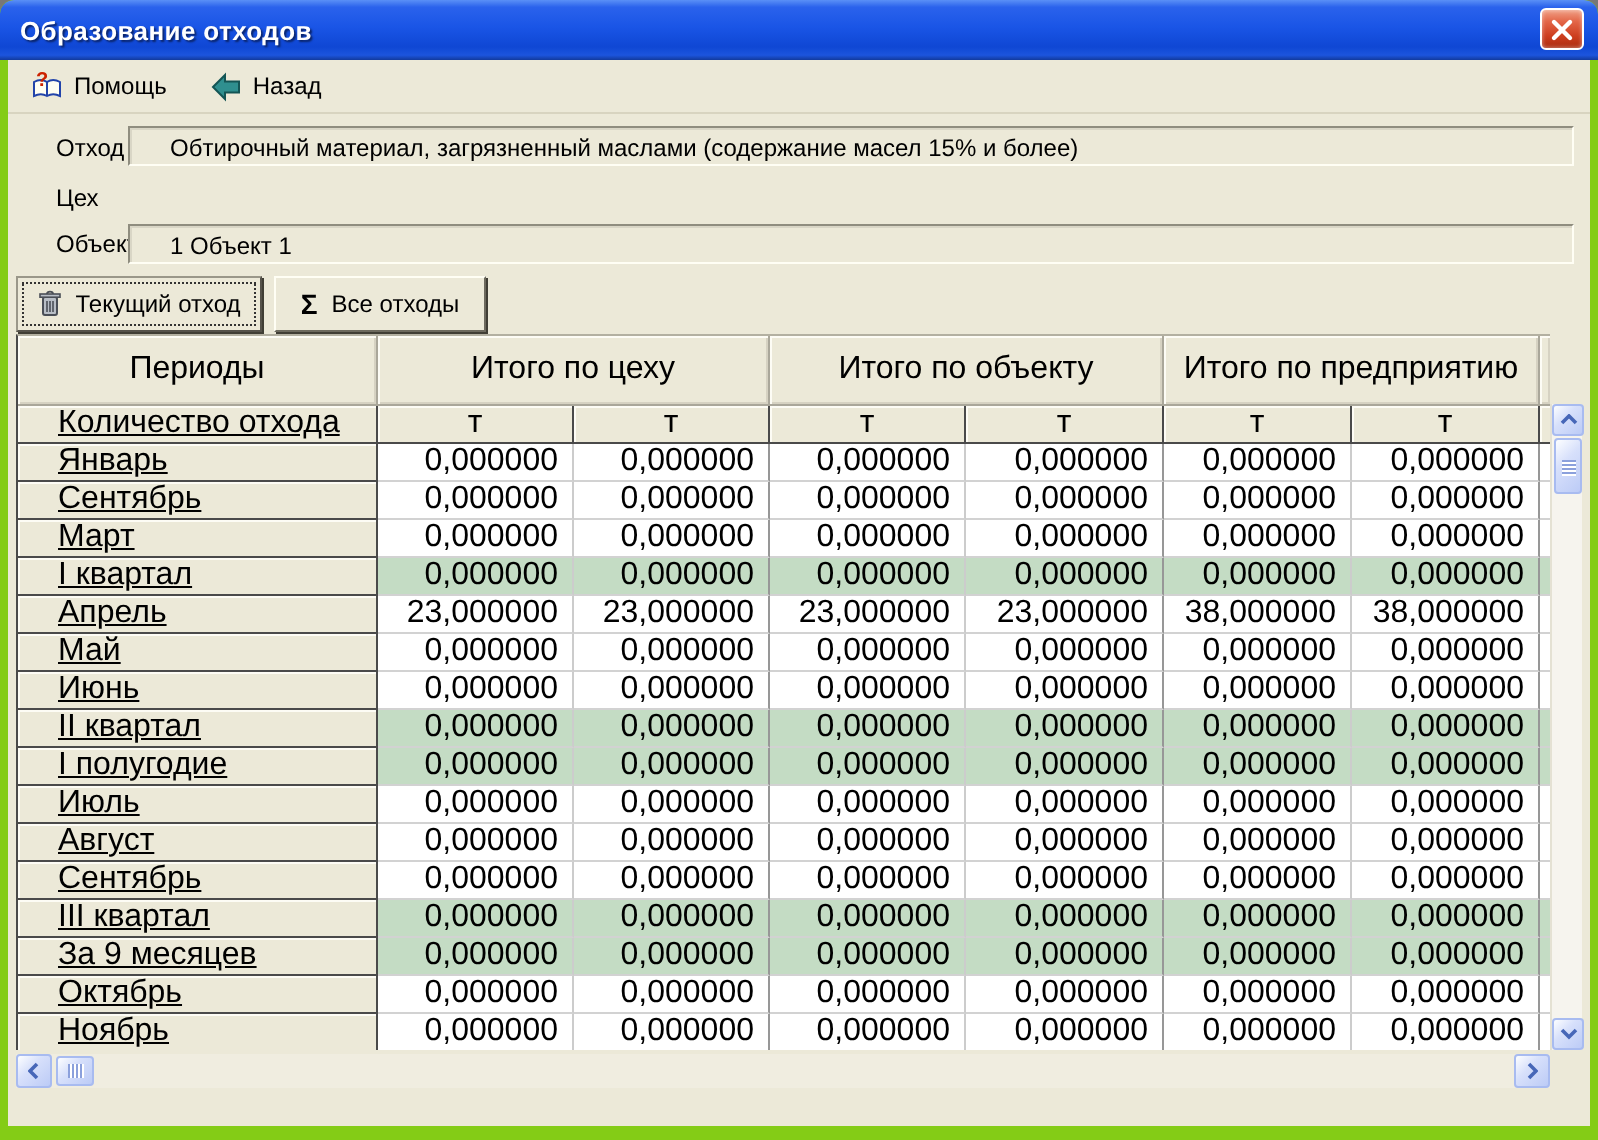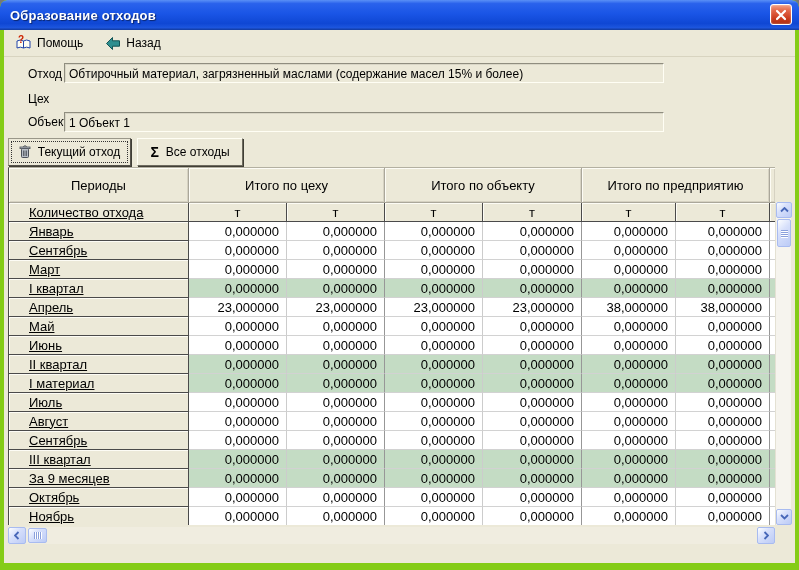--- a/index.html
+++ b/index.html
@@ -41,26 +41,26 @@
     border-bottom:1px solid #d8d4c0;
   }
   .tool-btn {
     display:flex; align-items:center; gap:5px;
     background:transparent; border:1px solid transparent;
     font-family:"Liberation Sans", sans-serif; font-size:12px; color:#000;
     padding:2px 5px; cursor:default;
   }
   .form-label { position:absolute; left:9px; font-size:12px;margin-left:15px; }
   .field {
-    position:absolute; left:60px; width:600px; height:20px;
+    position:absolute; left:60px; width:723px; height:20px;
     background:#ece9d8;
     border:1px solid #8f8d7f;
     border-bottom-color:#fffef4; border-right-color:#fffef4;
     box-shadow:inset 1px 1px 0 #d9d6c6;
-    font-size:12px; line-height:18px; padding:1px 4px; overflow:hidden; white-space:nowrap;
+    font-size:12px; line-height:18px; padding:1px 20px; overflow:hidden; white-space:nowrap;
   }
   .tabbar-btn {
     position:absolute; top:108px; height:28px;
     background:#ece9d8;
     border:1px solid; border-color:#fffef4 #6d6a5e #6d6a5e #fffef4;
     box-shadow:1px 1px 0 #403e35;
     display:flex; align-items:center; justify-content:center; gap:7px;
     font-family:"Liberation Sans", sans-serif; font-size:12px; cursor:default;
   }
   .tabbar-btn.active {
@@ -68,21 +68,21 @@
     border-color:#9a9789 #55524a #55524a #9a9789;
   }
   .sigma { font-weight:bold; font-size:14px; line-height:12px; }
 
   .grid {
     position:absolute; left:4px; top:137px; width:767px; height:358px;
     display:grid;
     grid-template-columns:180px 98px 98px 98px 99px 94px 94px 6px;
     grid-template-rows:35px 19px; grid-auto-rows:19px;
     border-top:1px solid #b3b0a1; border-left:1px solid #4a4a4a;
-    background:#fff; overflow:hidden; font-size:13px;
+    background:#fff; overflow:hidden; font-size:16px;
   }
   .cell { overflow:hidden; white-space:nowrap; display:flex; align-items:center; }
   .ghead {
     background:#ece9d8; justify-content:center;
     border-right:1px solid #aaa79a; border-bottom:1px solid #aaa79a;
     box-shadow:inset 1px 1px 0 #fdfcf5, inset -1px -1px 0 #d6d2c2;
   }
   .span2 { grid-column:span 2; }
   .fixed {
     background:#ece9d8;
@@ -260,21 +260,21 @@
         <div class="cell dcell gb">0,000000</div>
         <div class="cell dcell sliver"></div>
         <div class="cell pcell">II квартал</div>
         <div class="cell dcell hl">0,000000</div>
         <div class="cell dcell hl gb">0,000000</div>
         <div class="cell dcell hl">0,000000</div>
         <div class="cell dcell hl gb">0,000000</div>
         <div class="cell dcell hl">0,000000</div>
         <div class="cell dcell hl gb">0,000000</div>
         <div class="cell dcell sliver hl"></div>
-        <div class="cell pcell">I материал</div>
+        <div class="cell pcell">I полугодие</div>
         <div class="cell dcell hl">0,000000</div>
         <div class="cell dcell hl gb">0,000000</div>
         <div class="cell dcell hl">0,000000</div>
         <div class="cell dcell hl gb">0,000000</div>
         <div class="cell dcell hl">0,000000</div>
         <div class="cell dcell hl gb">0,000000</div>
         <div class="cell dcell sliver hl"></div>
         <div class="cell pcell">Июль</div>
         <div class="cell dcell">0,000000</div>
         <div class="cell dcell gb">0,000000</div>

